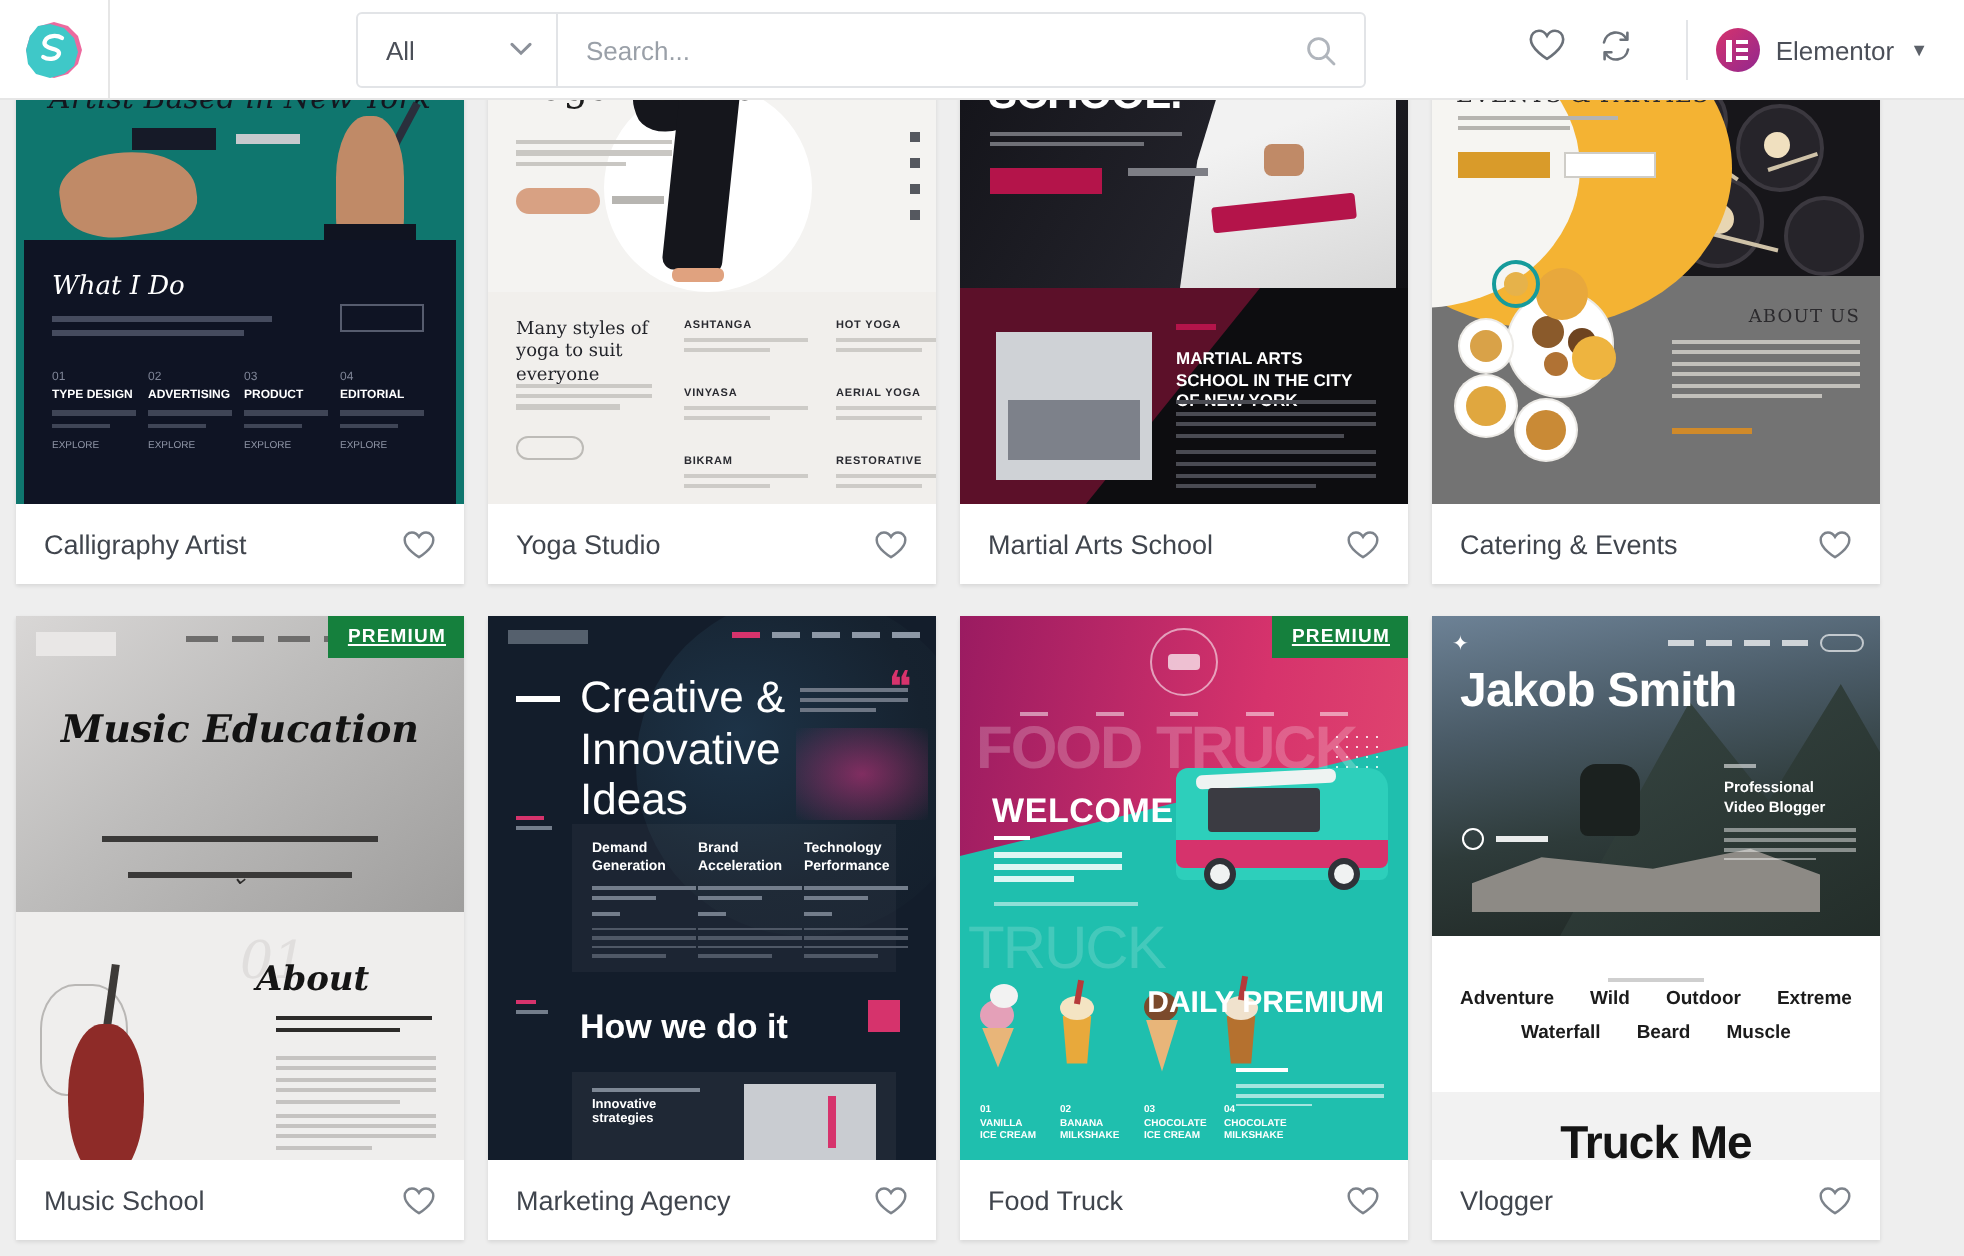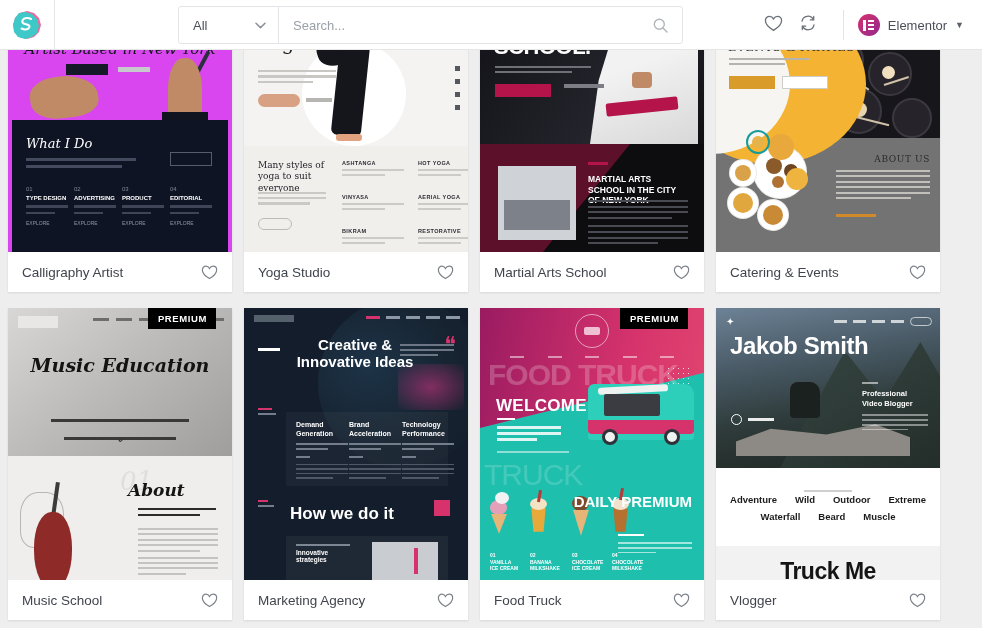--- a/index.html
+++ b/index.html
@@ -106,41 +106,42 @@
     flex: 0 0 224px;
   }
   .card .thumb {
     position: relative; overflow: hidden;
     background: #fff;
   }
   .row.r1 .card .thumb { height: 214px; }
   .row.r2 .card .thumb { height: 272px; }
 
   .premium-badge {
-    position: absolute; top: 0; right: 16px;
-    background: #000000;
+    position: absolute; top: 0; right: 0;
+    background: #15803d;
     color: #fff; font-size: 9.5px; font-weight: bold;
     letter-spacing: .6px;
     padding: 5px 9px 5px 10px;
     z-index: 6;
+    text-decoration: underline;
   }
 
   .card-foot {
     height: 40px; background: #fff;
     display: flex; align-items: center; justify-content: space-between;
     padding: 0 14px;
   }
   .card-title { font-size: 13.5px; color: #40454d; }
   .fav-icon { color: #7d838b; display: flex; cursor: pointer; }
 
   
   .mini { position: absolute; inset: 0; }
 
   
-  .m-cal { background: #d946ef; }
+  .m-cal { background: #0f766e; }
   .m-cal .script {
     position: absolute; top: 2px; left: 10px; right: 10px;
     text-align: center;
     font-family: "DejaVu Serif", serif; font-style: italic;
     font-size: 15px; color: #14161f; white-space: nowrap;
   }
   .m-cal .btnrow { position: absolute; top: 26px; left: 58px; display: flex; gap: 10px; align-items: center; }
   .m-cal .b1 { width: 42px; height: 11px; background: #161a28; }
   .m-cal .b2 { width: 32px; height: 5px; background: #c7c9cd; }
   .m-cal .hand1 {
@@ -317,21 +318,21 @@
   }
   .m-mkt .pinkglow { position: absolute; right: 4px; top: 56px; width: 66px; height: 46px;
     background: radial-gradient(ellipse, rgba(214,51,132,.55), rgba(19,29,43,0)); }
   .m-mkt .nav { position: absolute; right: 8px; top: 8px; display: flex; gap: 6px; align-items: center; }
   .m-mkt .nav i { display: block; width: 14px; height: 2.6px; background: #8d98a6; }
   .m-mkt .nav .act { background: #d6336c; }
   .m-mkt .brand { position: absolute; left: 10px; top: 7px; width: 40px; height: 7px; background: #55606d; }
   .m-mkt .dash { position: absolute; left: 14px; top: 40px; width: 22px; height: 3px; background: #fff; }
   .m-mkt .h1 {
     position: absolute; left: 46px; top: 28px; width: 130px;
-    font-size: 15px; font-weight: bold; color: #fff; line-height: 1.16; text-align: center;
+    font-size: 22px; font-weight: normal; color: #fff; line-height: 1.16;
   }
   .m-mkt .quote { position: absolute; right: 12px; top: 26px; font-size: 22px; color: #d6336c; font-family: "DejaVu Serif", serif; line-height: 1; }
   .m-mkt .qp { position: absolute; right: 14px; top: 36px; width: 54px; }
   .m-mkt .qp i { display: block; height: 2px; background: #6d7684; margin-bottom: 3px; }
   .m-mkt .panel { position: absolute; left: 42px; right: 20px; top: 104px; height: 74px; background: rgba(255,255,255,.04); }
   .m-mkt .svc { position: absolute; left: 14px; top: 100px; }
   .m-mkt .svc i { display: block; width: 14px; height: 2px; background: #d6336c; margin-bottom: 3px; }
   .m-mkt .svc b { display: block; width: 18px; height: 2px; background: #737d8b; }
   .m-mkt .pcol { position: absolute; top: 112px; width: 52px; }
   .m-mkt .pcol .ct { font-size: 7px; font-weight: bold; color: #fff; line-height: 1.3; }

